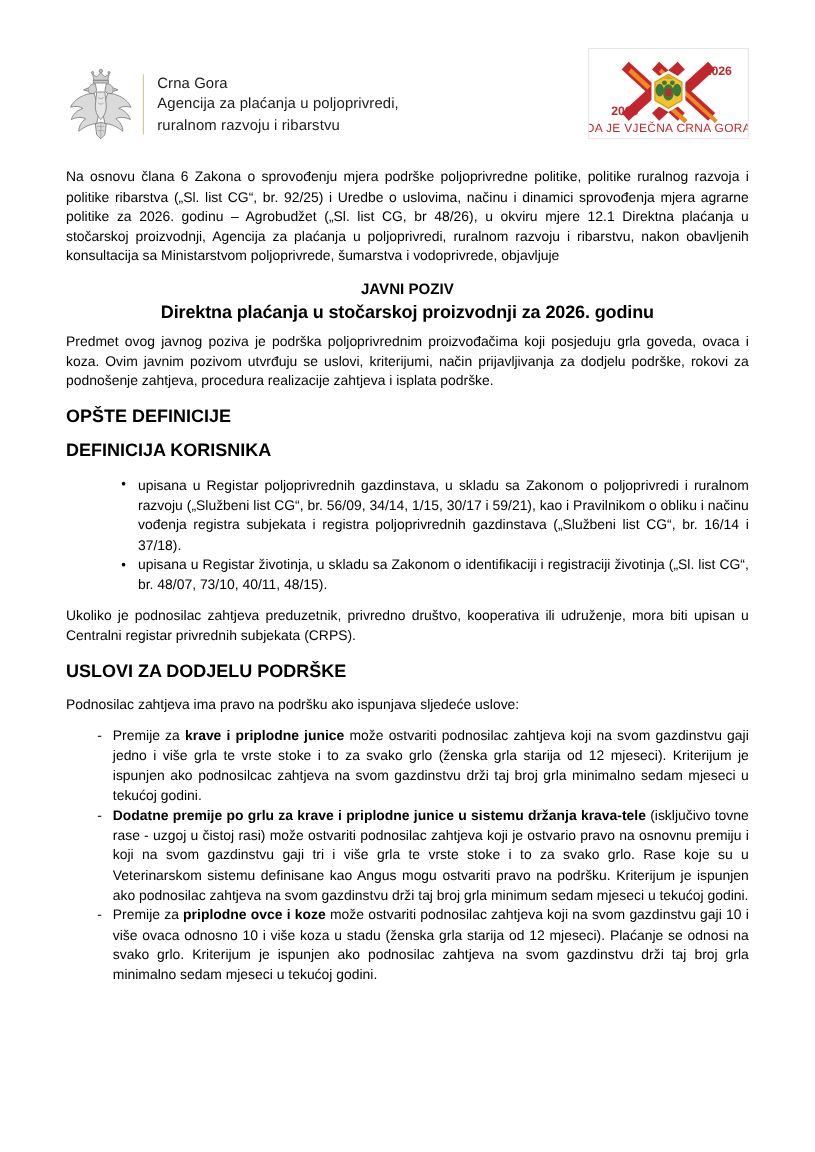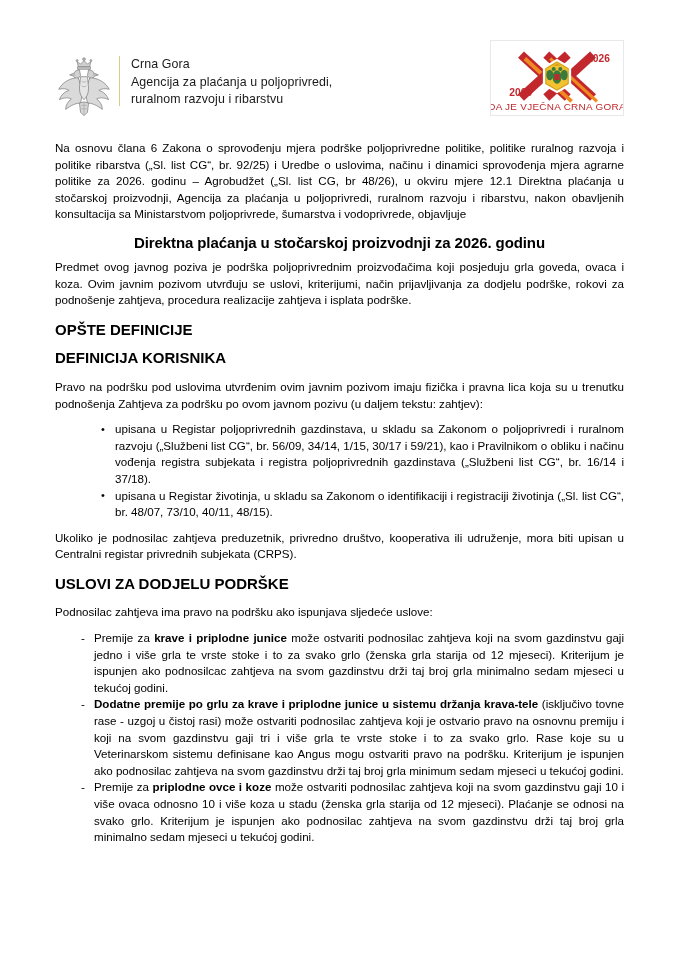--- a/index.html
+++ b/index.html
@@ -28,20 +28,21 @@
   .header {
     position: relative;
     height: 98px;
     display: flex;
     align-items: center;
     padding-top: 38px;
     box-sizing: content-box;
   }
   .header-left {
     display: flex;
+    align-items: center;
     gap: 0px;
   }
   .coa {
     width: 58px;
     height: 62px;
     flex: none;
     display: block;
   }
   .rule {
     width: 1px;
@@ -228,30 +229,30 @@
         <text x="67" y="71" text-anchor="middle" font-family="Liberation Sans, sans-serif" font-size="10.2" fill="#c1272d" letter-spacing="0.3">DA JE VJEČNA CRNA GORA</text>
       </svg>
     </div>
   </div>
 
   <div class="doc-body">
 
     <p class="just">Na osnovu člana 6 Zakona o sprovođenju mjera podrške poljoprivredne politike, politike ruralnog razvoja i politike ribarstva („Sl. list CG“, br. 92/25) i Uredbe o uslovima, načinu i dinamici sprovođenja mjera agrarne politike za 2026. godinu – Agrobudžet („Sl. list CG, br 48/26), u okviru mjere 12.1 Direktna plaćanja u stočarskoj proizvodnji, Agencija za plaćanja u poljoprivredi, ruralnom razvoju i ribarstvu, nakon obavljenih konsultacija sa Ministarstvom poljoprivrede, šumarstva i vodoprivrede, objavljuje</p>
 
     <div class="title-block">
+      <span class="title-main">JAVNI POZIV</span>
       <span class="title-sub">Direktna plaćanja u stočarskoj proizvodnji za 2026. godinu</span>
     </div>
 
     <p class="just">Predmet ovog javnog poziva je podrška poljoprivrednim proizvođačima koji posjeduju grla goveda, ovaca i koza. Ovim javnim pozivom utvrđuju se uslovi, kriterijumi, način prijavljivanja za dodjelu podrške, rokovi za podnošenje zahtjeva, procedura realizacije zahtjeva i isplata podrške.</p>
 
     <div class="heading">OPŠTE DEFINICIJE</div>
 
     <div class="heading sub2">DEFINICIJA KORISNIKA</div>
 
-    <p class="just">Pravo na podršku pod uslovima utvrđenim ovim javnim pozivom imaju fizička i pravna lica koja su u trenutku podnošenja Zahtjeva za podršku po ovom javnom pozivu (u daljem tekstu: zahtjev):</p>
 
     <ul class="bullets">
       <li>upisana u Registar poljoprivrednih gazdinstava, u skladu sa Zakonom o poljoprivredi i ruralnom razvoju („Službeni list CG“, br. 56/09, 34/14, 1/15, 30/17 i 59/21), kao i Pravilnikom o obliku i načinu vođenja registra subjekata i registra poljoprivrednih gazdinstava („Službeni list CG“, br. 16/14 i 37/18).</li>
       <li>upisana u Registar životinja, u skladu sa Zakonom o identifikaciji i registraciji životinja („Sl. list CG“, br. 48/07, 73/10, 40/11, 48/15).</li>
     </ul>
 
     <p class="just">Ukoliko je podnosilac zahtjeva preduzetnik, privredno društvo, kooperativa ili udruženje, mora biti upisan u Centralni registar privrednih subjekata (CRPS).</p>
 
     <div class="heading">USLOVI ZA DODJELU PODRŠKE</div>
 

